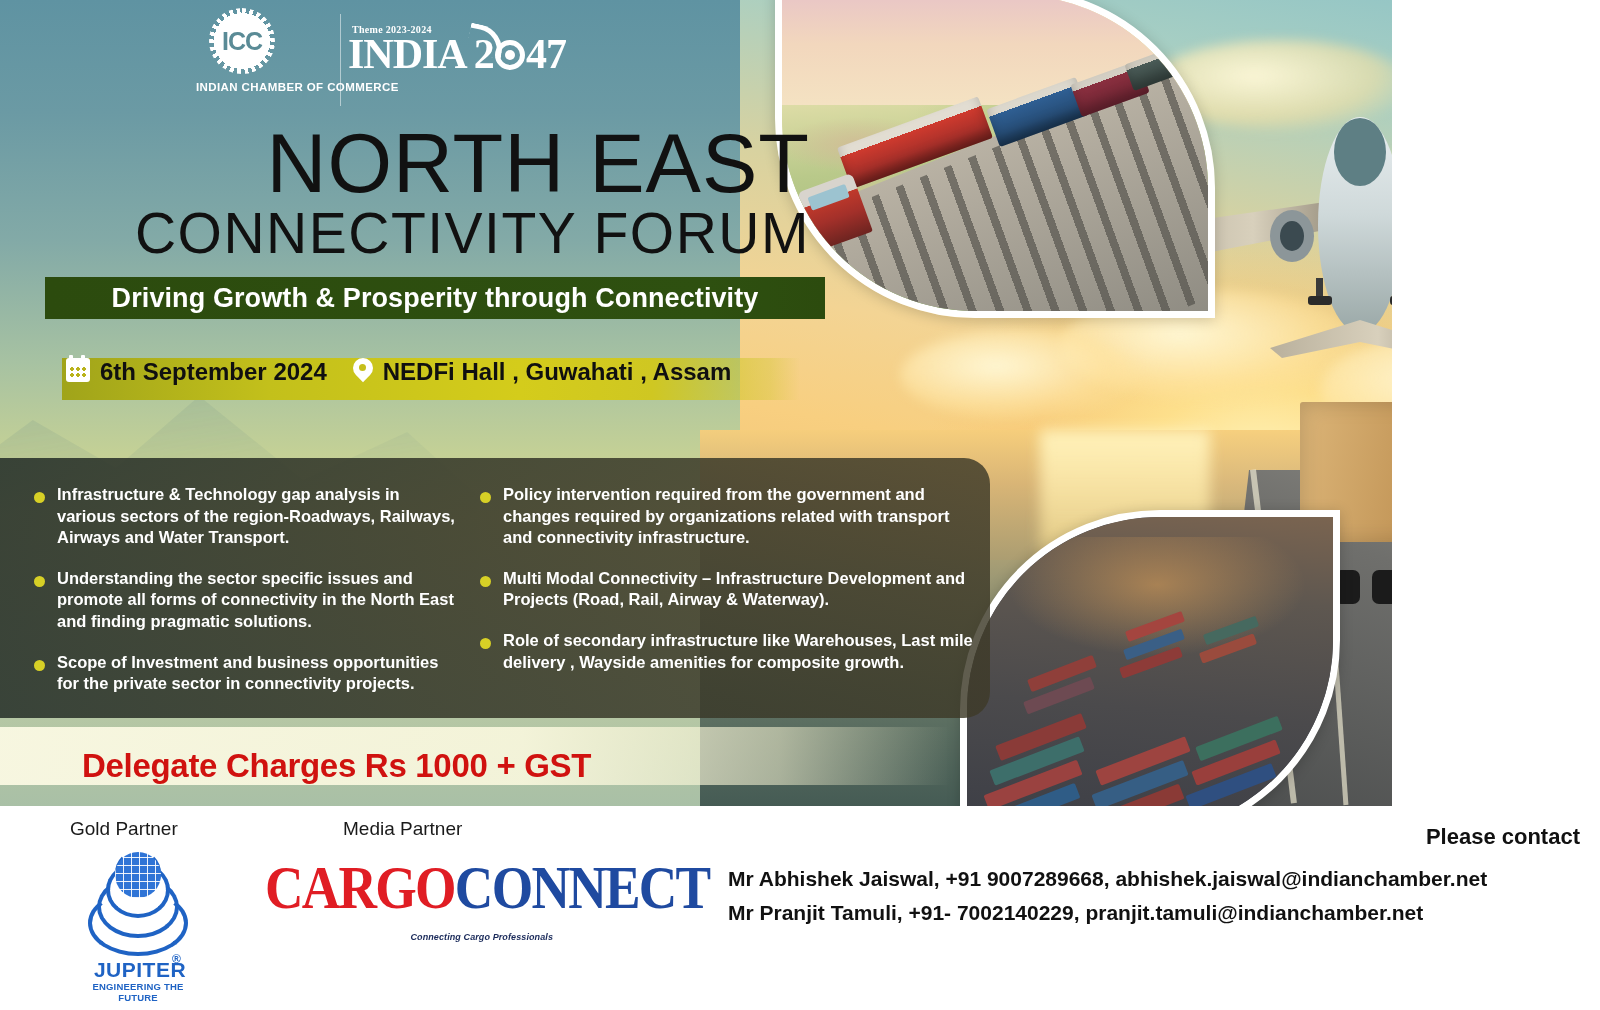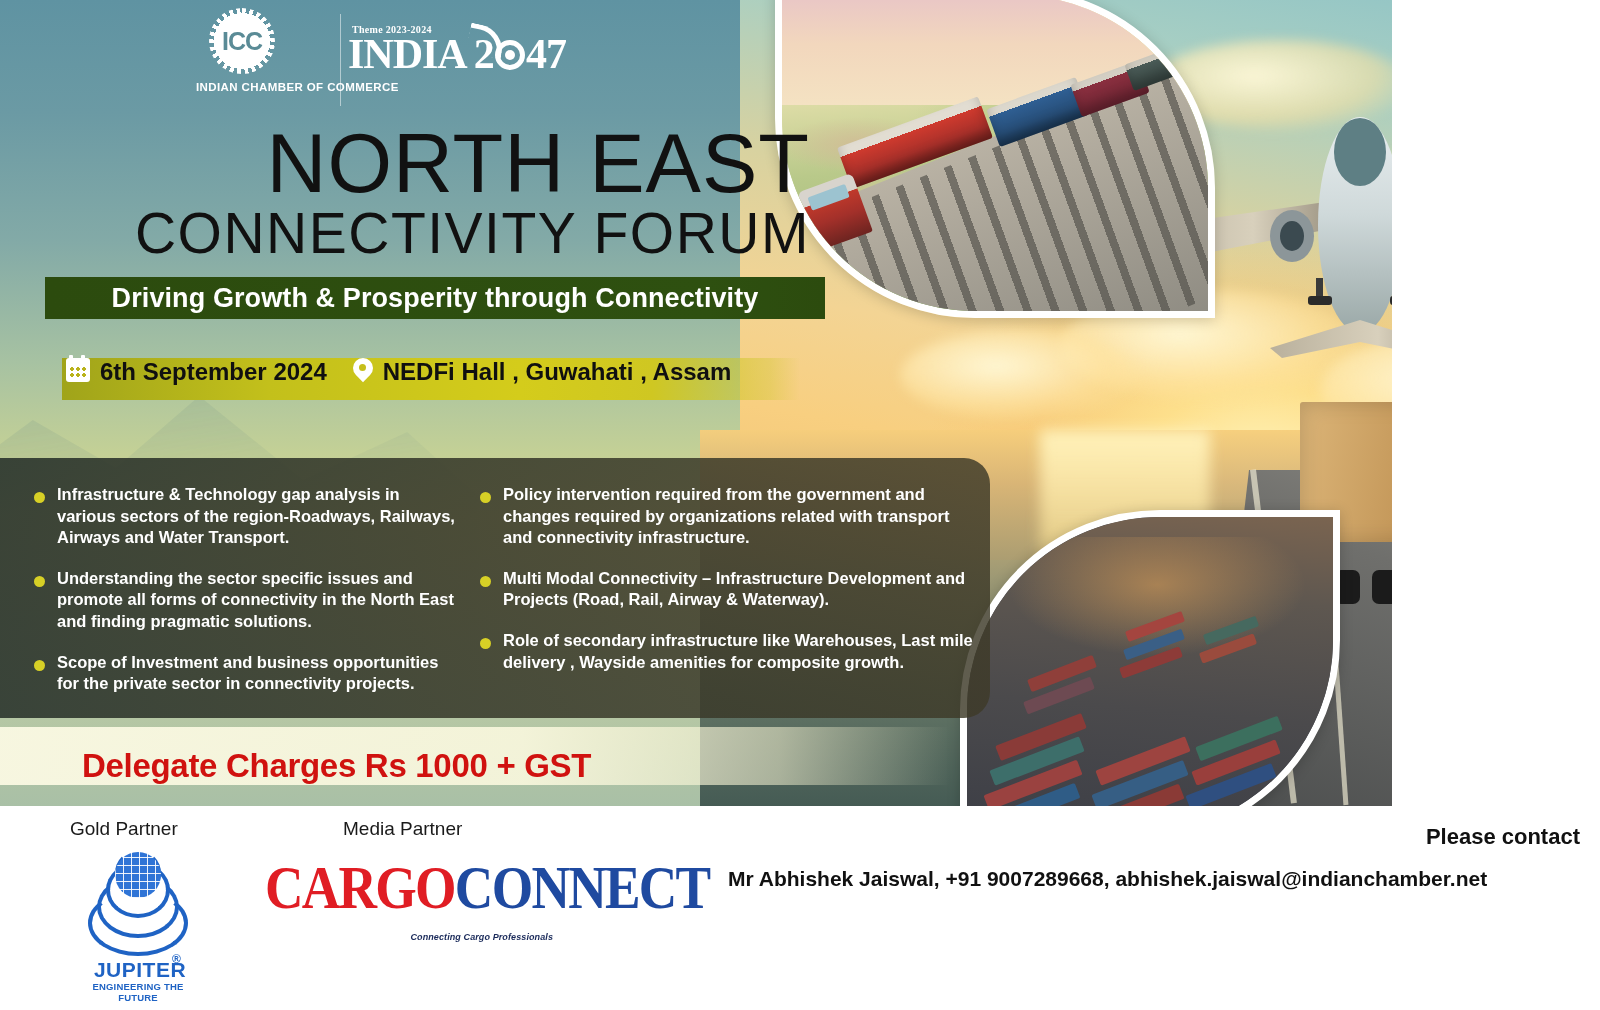--- a/index.html
+++ b/index.html
@@ -551,16 +551,17 @@
     </div>
 
     <div class="cargo">
       <div class="word"><span class="a">CARGO</span><span class="b">CONNECT</span></div>
       <div class="tag">Connecting Cargo Professionals</div>
     </div>
 
     <div class="contact">
       <div class="head">Please contact</div>
       <div class="line l1">Mr Abhishek Jaiswal, +91 9007289668, abhishek.jaiswal@indianchamber.net</div>
+      <div class="line l2">Mr Pranjit Tamuli,    +91- 7002140229, pranjit.tamuli@indianchamber.net</div>
     </div>
   </div>
 
 </div>
 
 </body></html>

